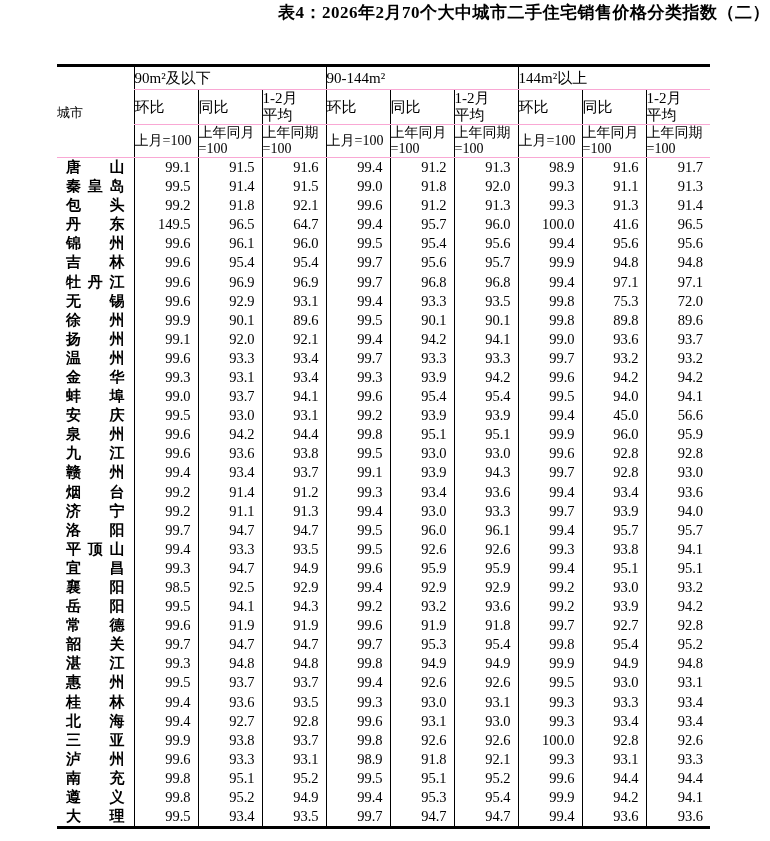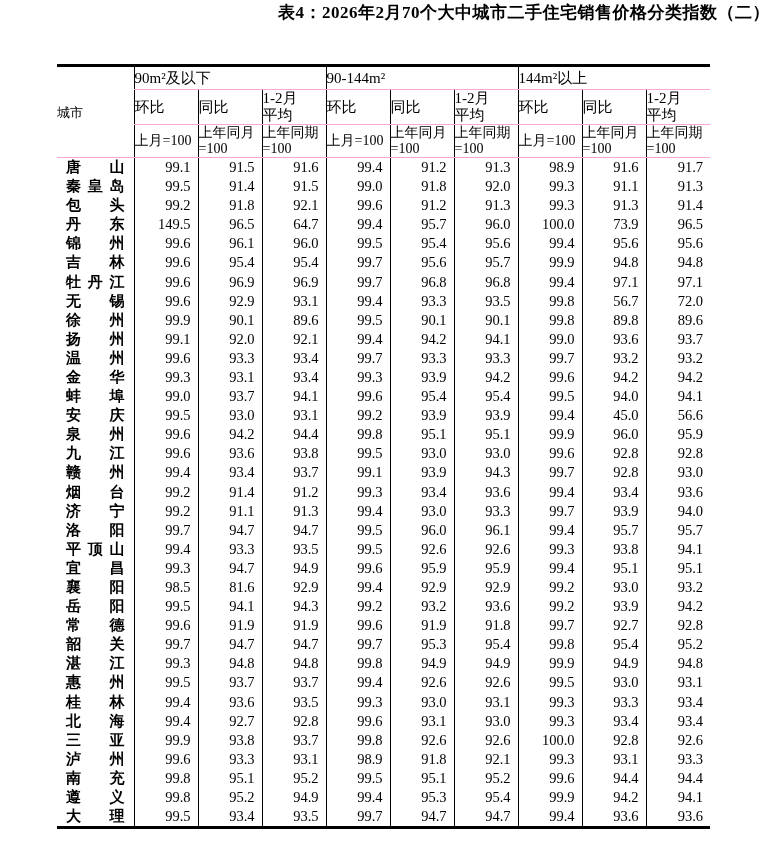--- a/index.html
+++ b/index.html
@@ -162,21 +162,21 @@
       </tr>
       <tr>
         <td class="city-cell">丹东</td>
         <td class="num-cell">149.5</td>
         <td class="num-cell">96.5</td>
         <td class="num-cell">64.7</td>
         <td class="num-cell">99.4</td>
         <td class="num-cell">95.7</td>
         <td class="num-cell">96.0</td>
         <td class="num-cell">100.0</td>
-        <td class="num-cell">73.9</td>
+        <td class="num-cell">41.6</td>
         <td class="num-cell">96.5</td>
       </tr>
       <tr>
         <td class="city-cell">锦州</td>
         <td class="num-cell">99.6</td>
         <td class="num-cell">96.1</td>
         <td class="num-cell">96.0</td>
         <td class="num-cell">99.5</td>
         <td class="num-cell">95.4</td>
         <td class="num-cell">95.6</td>
@@ -210,21 +210,21 @@
       </tr>
       <tr>
         <td class="city-cell">无锡</td>
         <td class="num-cell">99.6</td>
         <td class="num-cell">92.9</td>
         <td class="num-cell">93.1</td>
         <td class="num-cell">99.4</td>
         <td class="num-cell">93.3</td>
         <td class="num-cell">93.5</td>
         <td class="num-cell">99.8</td>
-        <td class="num-cell">56.7</td>
+        <td class="num-cell">75.3</td>
         <td class="num-cell">72.0</td>
       </tr>
       <tr>
         <td class="city-cell">徐州</td>
         <td class="num-cell">99.9</td>
         <td class="num-cell">90.1</td>
         <td class="num-cell">89.6</td>
         <td class="num-cell">99.5</td>
         <td class="num-cell">90.1</td>
         <td class="num-cell">90.1</td>
@@ -384,21 +384,21 @@
         <td class="num-cell">99.6</td>
         <td class="num-cell">95.9</td>
         <td class="num-cell">95.9</td>
         <td class="num-cell">99.4</td>
         <td class="num-cell">95.1</td>
         <td class="num-cell">95.1</td>
       </tr>
       <tr>
         <td class="city-cell">襄阳</td>
         <td class="num-cell">98.5</td>
-        <td class="num-cell">81.6</td>
+        <td class="num-cell">92.5</td>
         <td class="num-cell">92.9</td>
         <td class="num-cell">99.4</td>
         <td class="num-cell">92.9</td>
         <td class="num-cell">92.9</td>
         <td class="num-cell">99.2</td>
         <td class="num-cell">93.0</td>
         <td class="num-cell">93.2</td>
       </tr>
       <tr>
         <td class="city-cell">岳阳</td>

